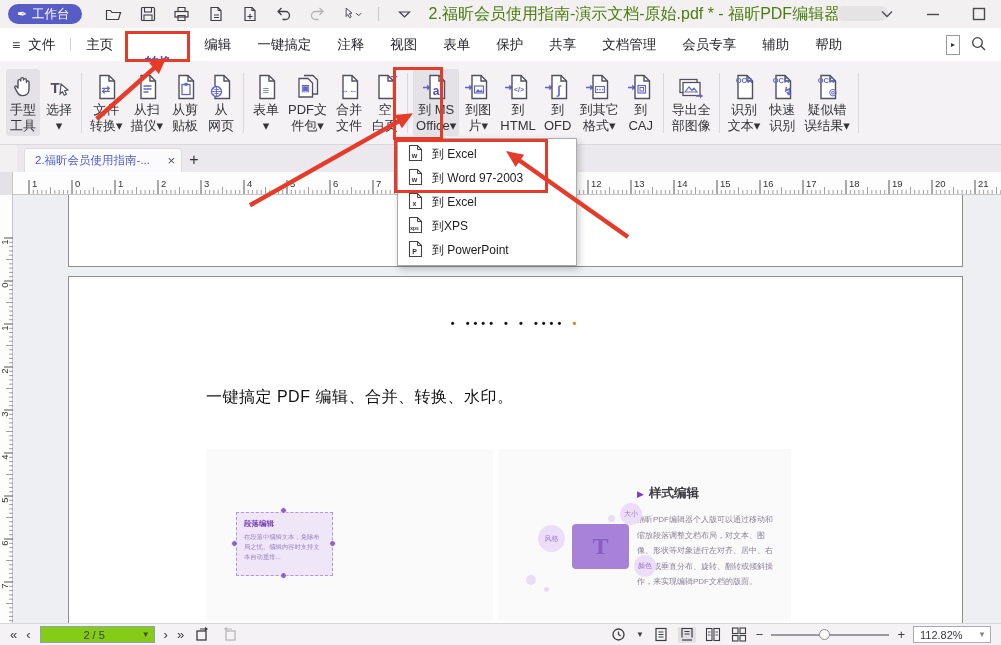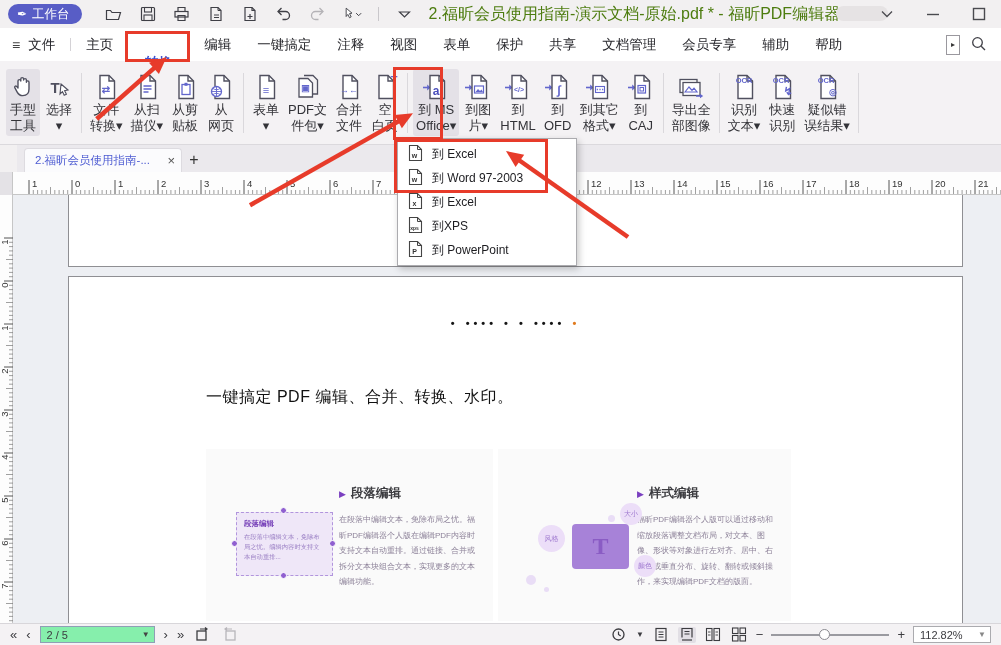--- a/index.html
+++ b/index.html
@@ -86,21 +86,21 @@
   .dd-item { height:24px; display:flex; align-items:center; gap:9px; padding:0 10px 0 9px; font-size:12px; color:#1c1c20; }
   .dd-item svg { flex:0 0 auto; }
 
   
   .red-box { position:absolute; border:3px solid #e73b2a; z-index:50; pointer-events:none; }
   #arrows { position:absolute; left:0; top:0; z-index:60; pointer-events:none; }
 
   
   .statusbar { height:22px; background:#f4f2f4; border-top:1px solid #d8d6da; display:flex; align-items:center; padding:0 10px; gap:9px; font-size:12px; color:#3c3c40; }
   .sb-glyph { font-size:13px; color:#3c3c40; }
-  .page-box { width:115px; height:17px; background:#86efac; border:1px solid #8f9fb5; display:flex; align-items:center; font-size:11px; padding:0 4px 0 6px; }
+  .page-box { width:115px; height:17px; background:#84cc16; border:1px solid #8f9fb5; display:flex; align-items:center; font-size:11px; padding:0 4px 0 6px;text-align:center; }
   .page-box .pv { flex:1; } .page-box .caret { font-size:8px; color:#444; }
   .sb-icon { width:18px; height:16px; display:flex; align-items:center; justify-content:center; }
   .sb-icon.on { background:#e2dfe5; border-radius:2px; }
   .sb-right { margin-left:auto; display:flex; align-items:center; gap:8px; }
   .slider { position:relative; width:118px; height:14px; }
   .slider .track { position:absolute; left:0; right:0; top:6.5px; height:1.5px; background:#9a9aa0; }
   .slider .thumb { position:absolute; left:48px; top:1px; width:11px; height:11px; border-radius:50%; background:#fff; border:1.5px solid #8a8a90; }
   .zoom-box { width:78px; height:17px; background:#fff; border:1px solid #ababaf; display:flex; align-items:center; font-size:11px; padding:0 4px 0 6px; }
   .zoom-box .zv { flex:1; } .zoom-box .caret { font-size:8px; color:#888; }
 </style>
@@ -839,24 +839,20 @@
           <div class="thumb-wrap">
             <div class="pthumb">
               <div class="pt-title">段落编辑</div>
               <div class="pt-text">在段落中编辑文本，免除布局之忧。编辑内容时支持文本自动重排...</div>
             </div>
             <div class="handle" style="left:62px; top:44px;"></div>
             <div class="handle" style="left:13px; top:77px;"></div>
             <div class="handle" style="left:111px; top:77px;"></div>
             <div class="handle" style="left:62px; top:109px;"></div>
           </div>
-          <div class="card-right">
-            <div class="card-title"><span class="tri">▶</span><span>段落编辑</span></div>
-            <div class="card-body">在段落中编辑文本，免除布局之忧。福昕PDF编辑器个人版在编辑PDF内容时支持文本自动重排。通过链接、合并或拆分文本块组合文本，实现更多的文本编辑功能。</div>
-          </div>
         </div>
 
         <div class="card card2">
           <div class="sthumb">
             <div class="bubble" style="left:28px; top:62px; width:27px; height:27px;">风格</div>
             <div class="bubble" style="left:110px; top:40px; width:22px; height:22px;">大小</div>
             <div class="bubble" style="left:124px; top:92px; width:22px; height:22px;">颜色</div>
             <div class="t-tile">T</div>
             <div class="deco-dot" style="left:98px; top:52px; width:7px; height:7px;"></div>
             <div class="deco-dot" style="left:16px; top:112px; width:10px; height:10px;"></div>

